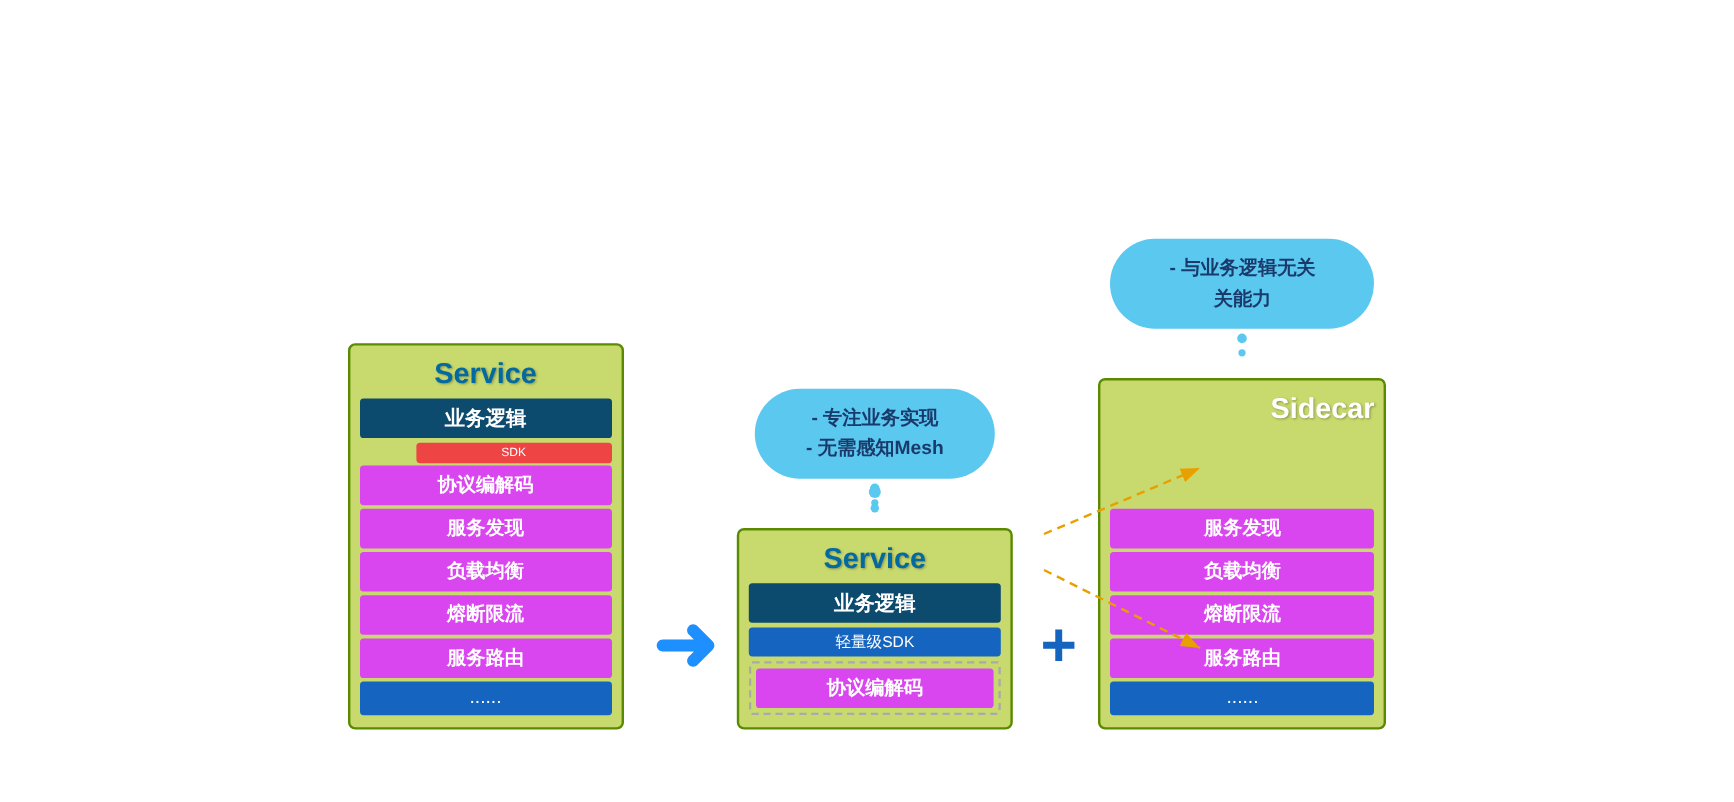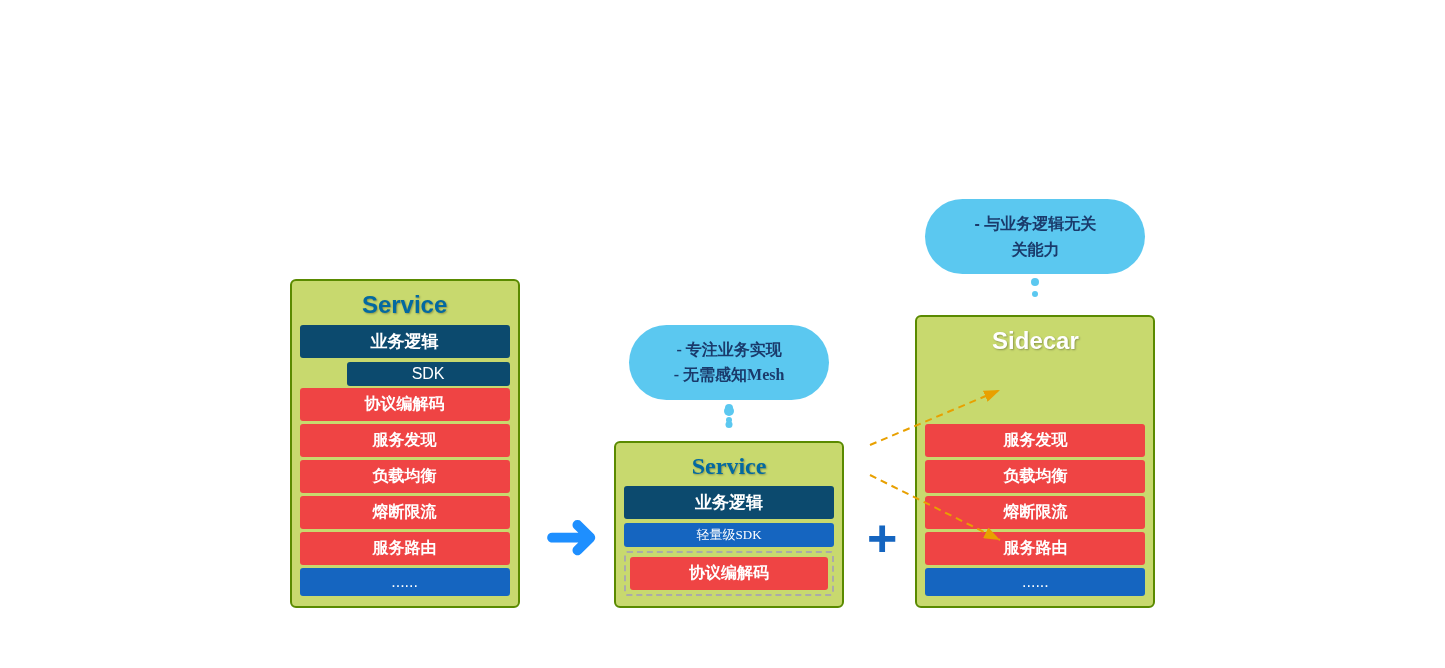--- a/index.html
+++ b/index.html
@@ -37,32 +37,32 @@
       color: #fff;
       font-size: 17px;
       font-weight: bold;
       text-align: center;
       padding: 5px 0;
       border-radius: 3px;
       margin-bottom: 4px;
     }
 
     .row-sdk {
-      background: #0c4a6e;
-      color: #fff;
-      font-size: 16px;
+      background: #ef4444;
+      color: #fff;
+      font-size: 10px;
       text-align: center;
       padding: 3px 0;
       border-radius: 3px;
       margin-bottom: 2px;
       margin-left: 47px;
     }
 
     .row-green {
-      background: #ef4444;
+      background: #d946ef;
       color: #fff;
       font-size: 16px;
       font-weight: bold;
       text-align: center;
       padding: 6px 0;
       border-radius: 3px;
       margin-bottom: 3px;
     }
 
     .row-dots {
@@ -188,21 +188,21 @@
       padding: 10px 8px 10px 8px;
       width: 240px;
       position: relative;
       margin-top: 12px;
     }
 
     .sidecar-title {
       color: #fff;
       font-size: 24px;
       font-weight: bold;
-      text-align: center;
+      text-align: right;
       text-shadow: 1px 1px 2px rgba(0,0,0,0.3);
       line-height: 1.2;
     }
 
     .sidecar-subtitle {
       color: #fff;
       font-size: 18px;
       text-align: center;
       margin-bottom: 8px;
     }
@@ -256,21 +256,21 @@
       <div class="row-green">服务路由</div>
       <div class="row-dots">......</div>
     </div>
   </div>
 
   <div class="col" style="margin: 0 15px; margin-bottom: 40px; justify-content: flex-end; height: 100%;">
     <div style="height: 280px;"></div>
     <div style="font-size:65px; color:#1e8fff; font-weight:bold; line-height:1;">➜</div>
   </div>
 
-  <div class="col" style="margin-right: 5px; font-family: Liberation Serif, serif;">
+  <div class="col" style="margin-right: 5px;">
     <div style="height: 10px;"></div>
 
     <div style="display:flex; flex-direction:column; align-items:center; margin-bottom:4px;">
       <div class="thought-bubble">
         <div>- 专注业务实现</div>
         <div>- 无需感知Mesh</div>
       </div>
       <div class="bubble-dot" style="margin-top:4px;"></div>
       <div class="bubble-dot-small"></div>
     </div>

